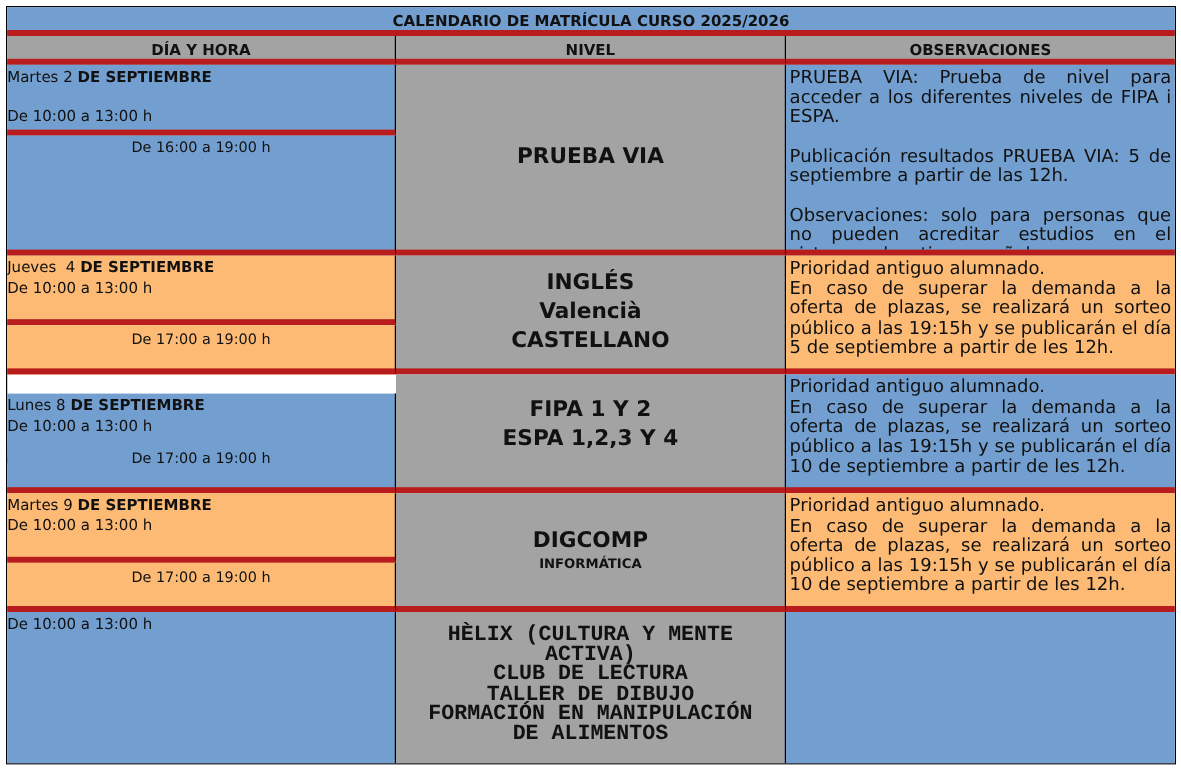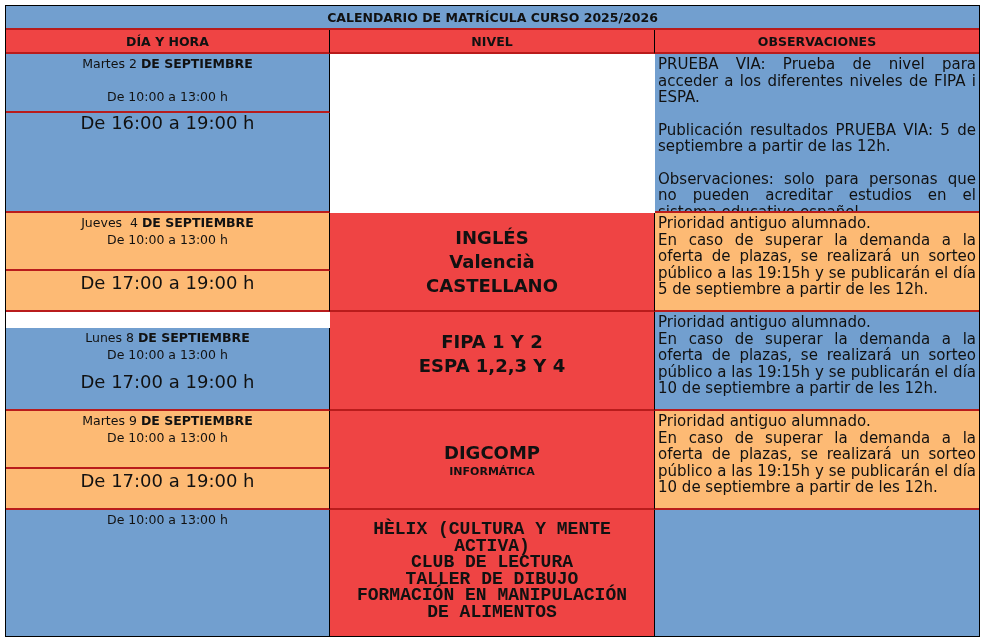--- a/index.html
+++ b/index.html
@@ -1,29 +1,29 @@
 <!DOCTYPE html>
 <html><head>
 <meta charset="utf-8">
 <style>
   html, body { margin:0; padding:0; background:#ffffff; }
   body { width:984px; height:643px; position:relative; overflow:hidden; font-family:"DejaVu Sans", sans-serif; color:#111; }
   .tbl { position:absolute; left:5px; top:5px; width:975px; height:632px; border:1px solid #000; box-sizing:border-box; }
-  .cell { position:absolute; box-sizing:border-box; border-right:1px solid #000; border-bottom:2px solid #b91c1c; overflow:hidden; }
+  .cell { position:absolute; box-sizing:border-box; border-right:1px solid #000; border-bottom:5px solid #b91c1c; overflow:hidden; }
   .blue { background:#729fcf; }
   .light { background:#fdba74; }
-  .white { background:#ef4444; }
+  .white { background:#a3a3a3; }
   .title { left:0; top:0; width:973px; height:24px; text-align:center; font-weight:bold; font-size:12.5px; line-height:23px; border-right:none; }
   .hdr { top:24px; height:24px; text-align:center; font-weight:bold; font-size:12.5px; line-height:23px; }
   .c1 { left:0; width:324px; }
   .c2 { left:324px; width:325px; }
   .c3 { left:649px; width:324px; border-right:none; }
-  .day { text-align:center; font-size:12.5px; line-height:16.5px; padding-top:2px; }
+  .day { text-align:left; font-size:12.5px; line-height:16.5px; padding-top:2px; }
   .day b { font-weight:bold; }
-  .time { text-align:center; font-size:18px; line-height:16.5px; padding-top:2px; }
+  .time { text-align:center; font-size:12px; line-height:16.5px; padding-top:2px; }
   .nivel { display:flex; flex-direction:column; align-items:center; justify-content:center; text-align:center; font-weight:bold; }
   .big { font-size:18px; line-height:24px; }
   .small { font-size:11px; line-height:14px; }
   .med { font-size:18px; line-height:16.5px;font-family:Liberation Mono, monospace; }
   .obs { font-size:15px; line-height:16.5px; padding:2px 3px 0 3px; text-align:justify; }
   .obs p { margin:0 0 16px 0; }
   .obs .l { display:block; }
 </style>
 </head>
 <body>
@@ -36,20 +36,23 @@
   <div class="cell white hdr c2">NIVEL</div>
   <div class="cell white hdr c3">OBSERVACIONES</div>
 
   <div class="cell blue day c1" style="top:48px;height:59px;">
     <div><span>Martes 2 </span><b>DE SEPTIEMBRE</b></div>
     <div style="height:16px;"></div>
     <div>De 10:00 a 13:00 h</div>
   </div>
   <div class="cell blue time c1" style="top:107px;height:100px;">
     <div>De 16:00 a 19:00 h</div>
+  </div>
+  <div class="cell white nivel c2" style="top:48px;height:159px;">
+    <div class="big">PRUEBA VIA</div>
   </div>
   <div class="cell blue obs c3" style="top:48px;height:159px;">
     <p>PRUEBA VIA: Prueba de nivel para acceder a los diferentes niveles de FIPA i ESPA.</p>
     <p>Publicación resultados PRUEBA VIA: 5 de septiembre a partir de las 12h.</p>
     <p style="margin-bottom:0">Observaciones: solo para personas que no pueden acreditar estudios en el sistema educativo español.</p>
   </div>
 
   <div class="cell light day c1" style="top:207px;height:58px;">
     <div><span style="white-space:pre">Jueves  4 </span><b>DE SEPTIEMBRE</b></div>
     <div>De 10:00 a 13:00 h</div>

